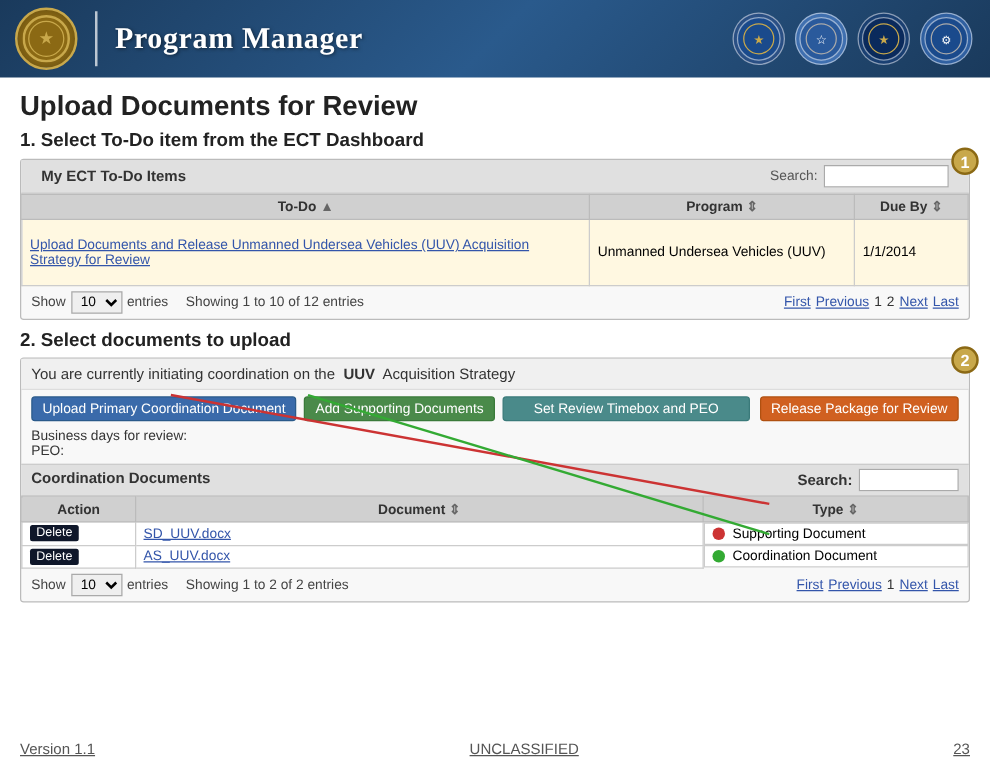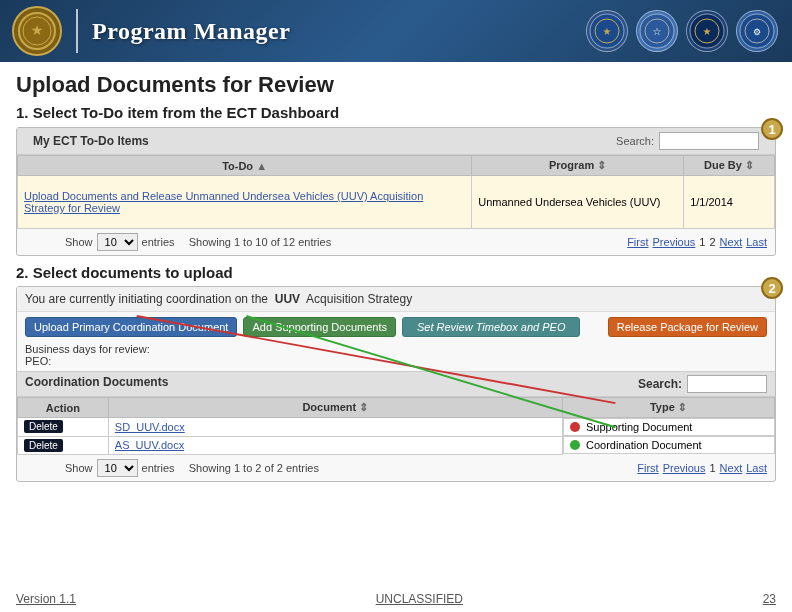--- a/index.html
+++ b/index.html
@@ -179,21 +179,20 @@
       font-size: 11px;
       color: #444;
       display: flex;
       justify-content: space-between;
       align-items: center;
     }
     .ect-footer-left {
       display: flex;
       align-items: center;
       gap: 4px;
-      margin-left: 40px;
     }
     .show-select {
       border: 1px solid #aaa;
       font-size: 11px;
       padding: 1px 3px;
     }
     .pagination {
       display: flex;
       gap: 4px;
       align-items: center;
@@ -247,24 +246,23 @@
       border-radius: 3px;
       padding: 3px 8px;
       font-size: 11px;
       cursor: pointer;
     }
     .btn-teal {
       background: #4a8a8a;
       color: #fff;
       border: 1px solid #3a7a7a;
       border-radius: 3px;
-      padding: 3px 14px;
-      font-size: 11px;
-      cursor: pointer;
-      font-style: italic;
+      padding: 3px 24px;
+      font-size: 11px;
+      cursor: pointer;
     }
     .btn-orange {
       background: #d06020;
       color: #fff;
       border: 1px solid #b05010;
       border-radius: 3px;
       padding: 3px 8px;
       font-size: 11px;
       cursor: pointer;
     }

